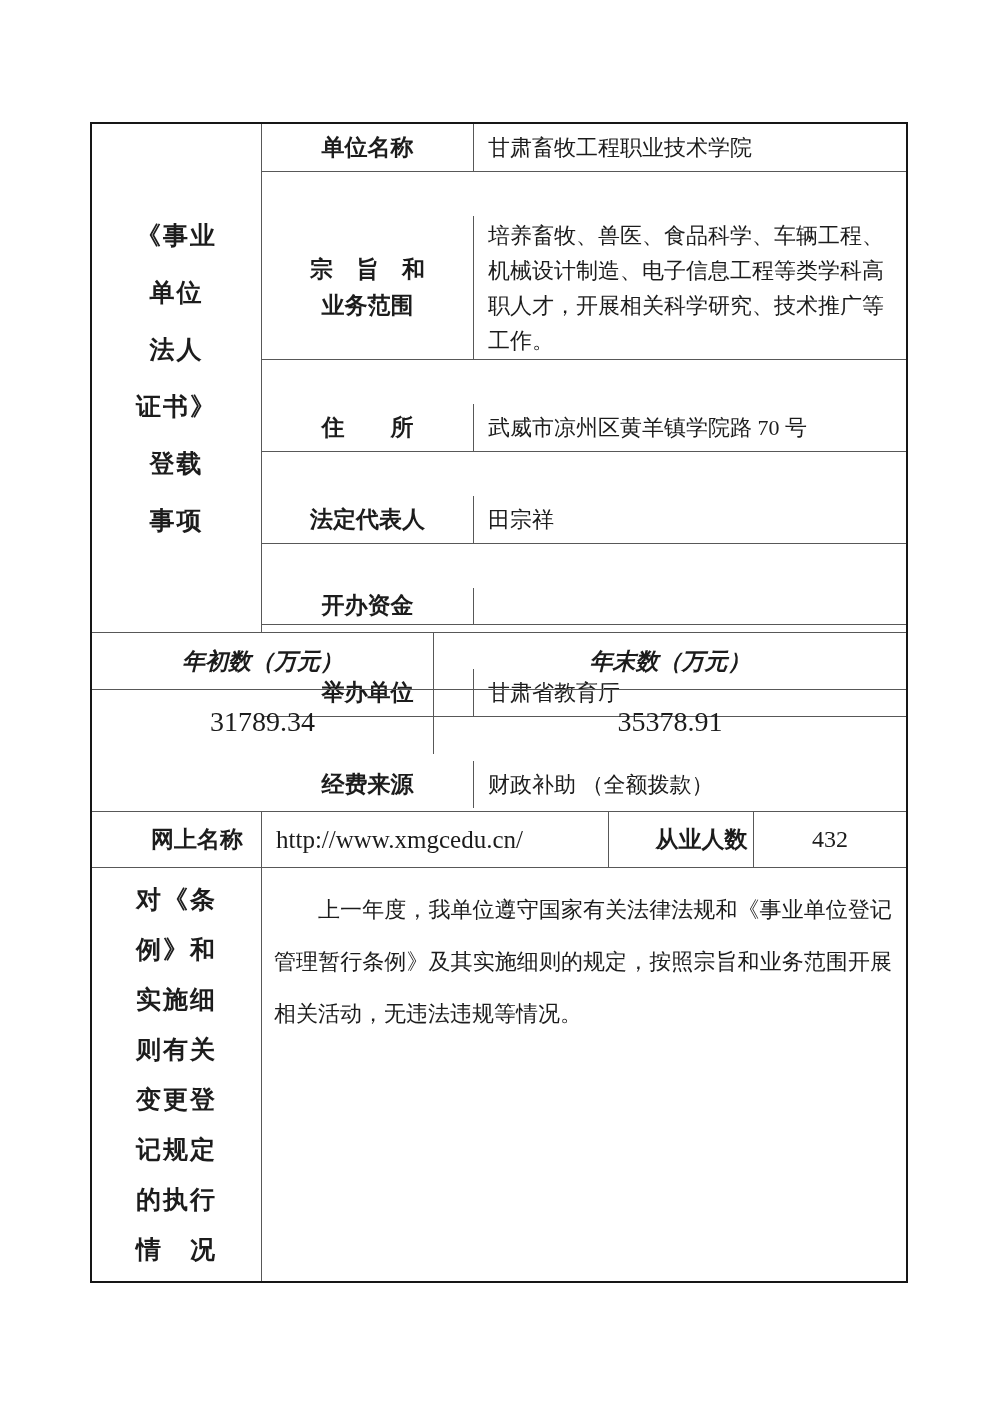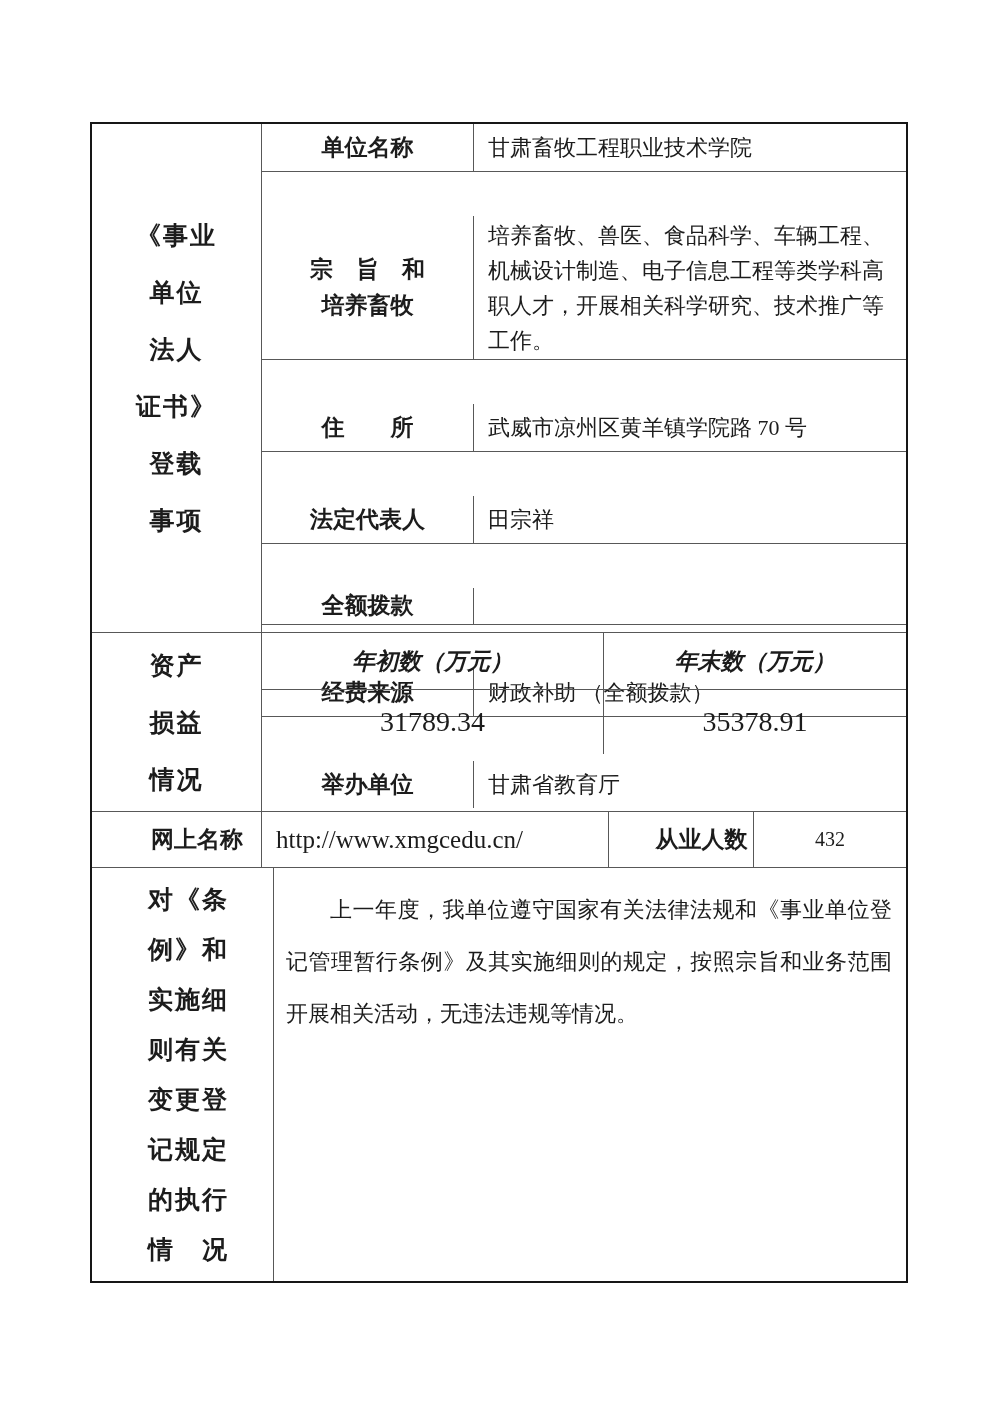--- a/index.html
+++ b/index.html
@@ -98,22 +98,22 @@
   }
   .c-side { width: 170px; flex: 0 0 170px; }
   .c-url {
     width: 347px; flex: 0 0 347px;
     border-right: 1px solid #585858;
     display: flex; align-items: center;
     padding-left: 14px;
     font-size: 25px;
   }
   .c-staff { width: 145px; flex: 0 0 145px; }
-  .c-count { flex: 1; display: flex; justify-content: center; align-items: center; font-size: 20px; }
-  .secD { flex: 1; margin-left: 12px; }
+  .c-count { flex: 1; display: flex; justify-content: center; align-items: center; font-size: 24px; }
+  .secD { flex: 1; }
   .secD .side-cell .line { line-height: 50px; }
   .d-paragraph {
     flex: 1;
     padding: 16px 14px 8px 12px;
     font-size: 22px;
     line-height: 52px;
     text-indent: 2em;
     text-align: justify;
   }
 </style>
@@ -135,62 +135,57 @@
       <div class="rows-col">
         <div class="a-row h-89">
           <div class="label-cell">
             <div class="lbl-line">单位名称</div>
           </div>
           <div class="value-cell">甘肃畜牧工程职业技术学院</div>
         </div>
         <div class="a-row h-144">
           <div class="label-cell">
             <div class="lbl-line">宗　旨　和</div>
-            <div class="lbl-line">培养畜牧</div>
+            <div class="lbl-line">业务范围</div>
           </div>
           <div class="value-cell">培养畜牧、兽医、食品科学、车辆工程、机械设计制造、电子信息工程等类学科高职人才，开展相关科学研究、技术推广等工作。</div>
         </div>
         <div class="a-row h-56">
           <div class="label-cell">
             <div class="lbl-line">住　　所</div>
           </div>
           <div class="value-cell">武威市凉州区黄羊镇学院路 70 号</div>
         </div>
         <div class="a-row h-55">
           <div class="label-cell">
             <div class="lbl-line">法定代表人</div>
           </div>
           <div class="value-cell">田宗祥</div>
         </div>
         <div class="a-row h-55">
           <div class="label-cell">
-            <div class="lbl-line">全额拨款</div>
-          </div>
+            <div class="lbl-line">开办资金</div>
+          </div>
+        </div>
+        <div class="a-row h-55">
+          <div class="label-cell">
+            <div class="lbl-line">举办单位</div>
+          </div>
+          <div class="value-cell">甘肃省教育厅</div>
         </div>
         <div class="a-row h-55">
           <div class="label-cell">
             <div class="lbl-line">经费来源</div>
           </div>
           <div class="value-cell">财政补助 （全额拨款）</div>
         </div>
-        <div class="a-row h-55">
-          <div class="label-cell">
-            <div class="lbl-line">举办单位</div>
-          </div>
-          <div class="value-cell">甘肃省教育厅</div>
-        </div>
       </div>
     </div>
 
     <div class="sec secB sec-border">
-      <div class="side-cell">
-        <div class="line">资产</div>
-        <div class="line">损益</div>
-        <div class="line">情况</div>
-      </div>
       <div class="b-col">
         <div class="b-split b-split-header">
           <div class="b-left">年初数（万元）</div>
           <div class="b-right">年末数（万元）</div>
         </div>
         <div class="b-split b-split-vals">
           <div class="b-left">31789.34</div>
           <div class="b-right">35378.91</div>
         </div>
       </div>

